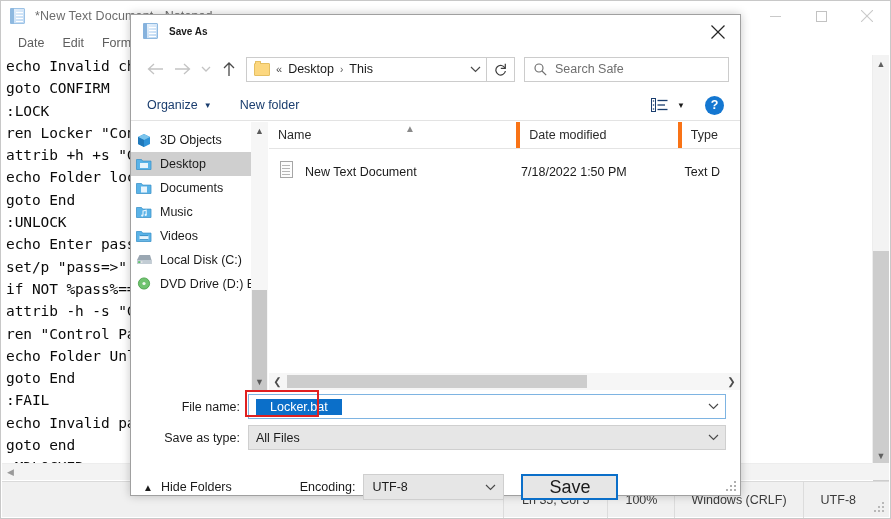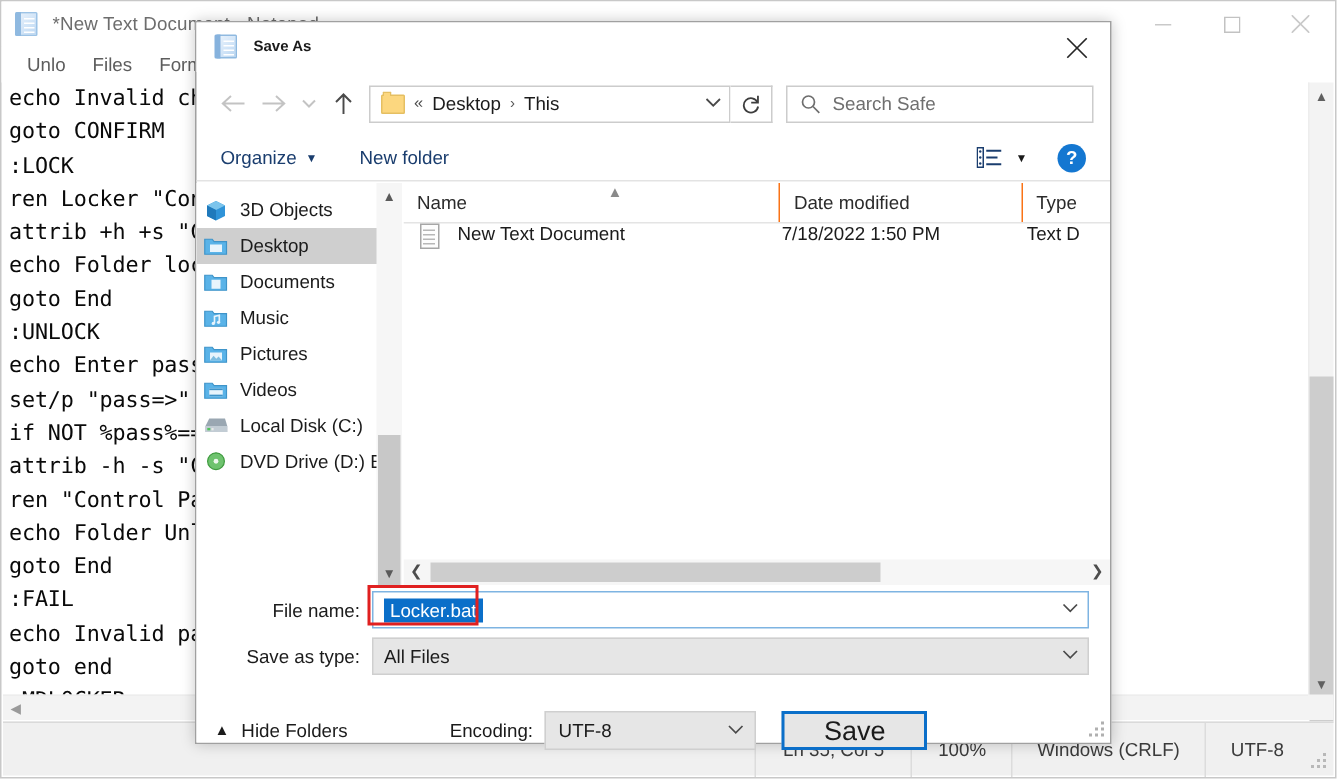--- a/index.html
+++ b/index.html
@@ -175,26 +175,26 @@
   }
   .tree-scroll .arrow{height:17px;display:flex;align-items:center;justify-content:center;color:#5a5a5a;font-size:9px;}
   .tree-thumb{position:absolute;left:1px;right:1px;top:168px;height:107px;background:#c8c8c8;}
   .filepane{flex:1;position:relative;background:#ffffff;overflow:hidden;}
   .colhdr{
     height:26px;display:flex;align-items:center;border-bottom:1px solid #e4e4e4;
     position:relative;
   }
   .col{
     font-size:12.5px;color:#2b2b2b;height:26px;display:flex;align-items:center;
-    padding-left:9px;box-sizing:border-box;border-right:1px solid #f97316;white-space:nowrap;
+    padding-left:9px;box-sizing:border-box;border-right:4px solid #f97316;white-space:nowrap;
   }
   .sortarrow{
     position:absolute;left:136px;top:1px;color:#8a8a8a;font-size:10px;
   }
-  .filerow{height:30px;display:flex;align-items:flex-start;}
+  .filerow{height:30px;display:flex;align-items:flex-end;}
   .fileico{width:16px;height:18px;margin-left:11px;margin-right:9px;position:relative;flex:none;}
   .fileico .sheet{
     position:absolute;left:0;top:0;width:13px;height:17px;background:#fdfdfd;
     border:1px solid #a6a6a6;box-sizing:border-box;
   }
   .fileico .l{position:absolute;left:2px;width:8px;height:1px;background:#b7b7b7;}
   .fcell{font-size:12.5px;color:#1b1b1b;white-space:nowrap;overflow:hidden;}
   .hscroll{
     position:absolute;left:0;right:0;bottom:0;height:17px;background:#f6f6f6;
     display:flex;align-items:center;
@@ -207,21 +207,21 @@
   .flabel{
     width:117px;text-align:right;font-size:12.5px;color:#1b1b1b;padding-right:8px;box-sizing:border-box;
     white-space:nowrap;
   }
   .combo{
     flex:1;height:25px;border:1px solid #7eb4e2;background:#ffffff;box-sizing:border-box;
     display:flex;align-items:center;margin-right:14px;position:relative;
   }
   .combo.grey{border:1px solid #cfcfcf;background:#e6e6e6;}
   .combo .val{font-size:12.5px;color:#1b1b1b;padding-left:7px;white-space:nowrap;}
-  .combo .sel{background:#0b6fc9;color:#ffffff;padding:1px 4px;}
+  .combo .sel{background:#0b6fc9;color:#ffffff;padding:1px 14px;}
   .combo .car{margin-left:auto;width:24px;text-align:center;color:#4a4a4a;font-size:10px;}
   .redbox{
     position:absolute;left:-4px;top:-5px;width:74px;height:27px;border:2px solid #e02020;
     box-sizing:border-box;pointer-events:none;
   }
   .btnrow{display:flex;align-items:center;height:30px;position:relative;margin-top:22px;}
   .hidefolders{
     display:flex;align-items:center;font-size:12.5px;color:#1b1b1b;margin-left:12px;white-space:nowrap;
   }
   .hidefolders .car{margin-right:8px;color:#1b1b1b;font-size:10px;}
@@ -273,22 +273,22 @@
         <div class="np-winbtn">
           <svg width="12" height="12" viewBox="0 0 12 12">
               <line x1="0" y1="0" x2="12" y2="12" stroke="#c9c9c9" stroke-width="1.1"></line>
               <line x1="12" y1="0" x2="0" y2="12" stroke="#c9c9c9" stroke-width="1.1"></line>
             </svg>
         </div>
       </div>
     </div>
 
     <div class="np-menubar">
-      <div class="np-menu">Unlo</div>
-      <div class="np-menu">Files</div>
+      <div class="np-menu">Date</div>
+      <div class="np-menu">Edit</div>
       <div class="np-menu">Format</div>
     </div>
 
     <div class="np-textarea">
       <div class="np-line">echo Invalid cho</div>
       <div class="np-line">goto CONFIRM</div>
       <div class="np-line">:LOCK</div>
       <div class="np-line">ren Locker "Cont</div>
       <div class="np-line">attrib +h +s "Co</div>
       <div class="np-line">echo Folder lock</div>
@@ -470,30 +470,20 @@
                   <circle cx="6.2" cy="10.6" r="1.1" fill="#e8f4fc"></circle>
                   <circle cx="9.7" cy="9.9" r="1.1" fill="#e8f4fc"></circle>
                 </svg>
             </div>
             <span>Music</span>
           </div>
           <div class="tnode">
             <div class="tico">
               <svg width="16" height="14" viewBox="0 0 16 14">
                   <path d="M0.5 2.5 h5 l1.2 1.6 h8.3 v8.4 h-14.5 z" fill="#5ab3e8" stroke="#3f94c9" stroke-width="0.8"></path>
-                  <rect x="4" y="6" width="8" height="5.2" fill="#e8f4fc"></rect>
-                  <path d="M4 11.2 l2.4-3 1.8 2 1.5-1.6 2.3 2.6z" fill="#7fbde0"></path>
-                </svg>
-            </div>
-            <span>Pictures</span>
-          </div>
-          <div class="tnode">
-            <div class="tico">
-              <svg width="16" height="14" viewBox="0 0 16 14">
-                  <path d="M0.5 2.5 h5 l1.2 1.6 h8.3 v8.4 h-14.5 z" fill="#5ab3e8" stroke="#3f94c9" stroke-width="0.8"></path>
                   <rect x="3.5" y="6" width="9" height="5.2" fill="#e8f4fc"></rect>
                   <rect x="3.5" y="6" width="9" height="1.1" fill="#3f94c9"></rect>
                   <rect x="3.5" y="10.1" width="9" height="1.1" fill="#3f94c9"></rect>
                 </svg>
             </div>
             <span>Videos</span>
           </div>
           <div class="tnode">
             <div class="tico">
               <svg width="17" height="13" viewBox="0 0 17 13">

